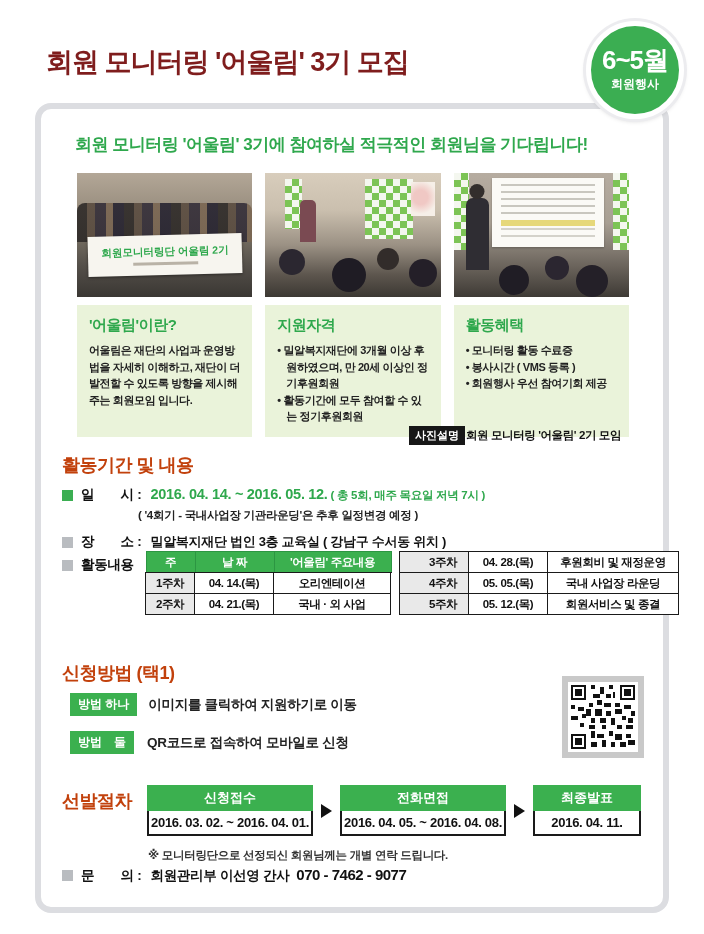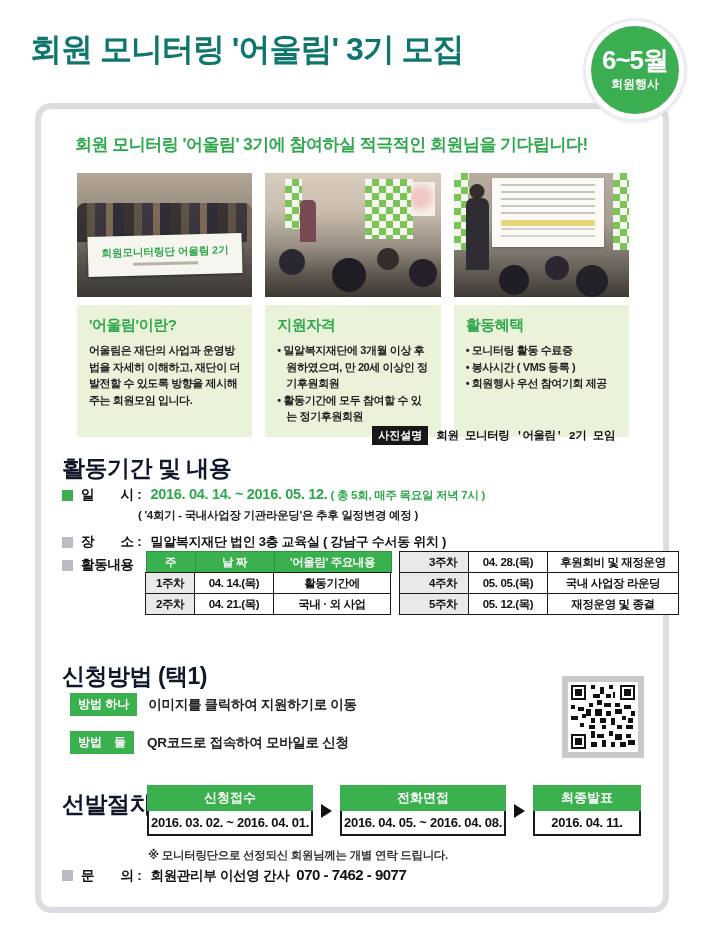--- a/index.html
+++ b/index.html
@@ -1,21 +1,21 @@
 <!DOCTYPE html>
 <html><head>
 <meta charset="utf-8">
 <style>
   html,body{margin:0;padding:0;background:#fff;}
   .page{position:relative;width:704px;height:934px;background:#fff;overflow:hidden;
         font-family:"Liberation Sans","DejaVu Sans",sans-serif;color:#1a1a1a;}
 
   
-  .title{position:absolute;left:30px;top:28px;margin:0;font-size:32px;font-weight:bold;
-         color:#0f766e;letter-spacing:-1px;}
+  .title{position:absolute;left:30px;top:28px;margin:16px;font-size:27px;font-weight:bold;
+         color:#7f1d1d;letter-spacing:-1px;}
   .badge-circle{position:absolute;left:586px;top:21px;width:88px;height:88px;border-radius:50%;
         background:#3bae52;border:5px solid #fff;box-shadow:0 0 0 3px #ececef,0 2px 5px rgba(0,0,0,.18);
         display:flex;flex-direction:column;align-items:center;justify-content:center;z-index:5;}
   .badge-month{color:#fff;font-size:26px;font-weight:bold;letter-spacing:-1px;line-height:1;}
   .badge-sub{color:#fff;font-size:12px;font-weight:bold;margin-top:3px;}
 
   
   .content{position:absolute;left:35px;top:103px;width:634px;height:810px;box-sizing:border-box;
            border:6px solid #dcdde1;border-radius:16px;background:#fff;}
 
@@ -63,26 +63,26 @@
   .info-grid{position:absolute;left:36px;top:196px;width:552px;display:grid;grid-template-columns:1fr 1fr 1fr;gap:13px;}
   .info-box{background:#eaf3da;height:132px;box-sizing:border-box;padding:11px 12px;}
   .info-title{font-size:15px;font-weight:bold;color:#2fa84d;margin:0 0 7px 0;letter-spacing:-0.5px;}
   .info-body{font-size:11px;font-weight:600;line-height:1.5;color:#222;margin:0;letter-spacing:-0.4px;}
   .info-list{margin:0;padding:0;list-style:none;}
   .info-list li{font-size:11px;font-weight:600;line-height:1.5;color:#222;letter-spacing:-0.4px;
      padding-left:9px;text-indent:-9px;}
   .info-list li:before{content:"• ";}
 
   
-  .caption{position:absolute;top:317px;right:48px;display:flex;align-items:center;gap:8px;font-family:Liberation Mono, monospace;}
+  .caption{position:absolute;top:317px;right:42px;display:flex;align-items:center;gap:1px;}
   .caption-badge{background:#171717;color:#fff;font-size:11px;font-weight:bold;padding:2px 6px;}
   .caption-text{font-size:11.5px;font-weight:bold;color:#111;letter-spacing:-0.4px;}
 
   
-  .sec-heading{position:absolute;left:21px;margin:0;font-size:23px;font-weight:bold;color:#0f172a;letter-spacing:-0.5px;}
+  .sec-heading{position:absolute;left:21px;margin:0;font-size:18px;font-weight:bold;color:#c2410c;letter-spacing:-0.5px;}
   .h-activity{top:344px;}
   .row{position:absolute;display:flex;align-items:baseline;}
   .sq{width:11px;height:11px;flex:0 0 11px;align-self:center;margin-right:8px;}
   .sq-green{background:#3bae52;}
   .sq-gray{background:#b9bcc0;}
   .row-label{font-size:13.5px;font-weight:bold;color:#111;white-space:pre;letter-spacing:-0.3px;}
   .r-sched{left:21px;top:377px;}
   .sched-value{font-size:14.5px;font-weight:bold;color:#2fa84d;margin-left:9px;letter-spacing:-0.3px;}
   .sched-sub{font-size:11.5px;font-weight:bold;color:#2fa84d;margin-left:3px;letter-spacing:-0.3px;}
   .sched-note{position:absolute;left:97px;top:399px;font-size:11.5px;font-weight:600;color:#222;letter-spacing:-0.3px;}
@@ -231,21 +231,21 @@
       <table class="sched tL">
         <tbody>
             <tr class="head">
           <td>주</td>
           <td>날 짜</td>
           <td>'어울림' 주요내용</td>
         </tr>
         <tr>
           <td class="wk">1주차</td>
           <td>04. 14.(목)</td>
-          <td>활동기간에</td>
+          <td>오리엔테이션</td>
         </tr>
         <tr>
           <td class="wk">2주차</td>
           <td>04. 21.(목)</td>
           <td>국내 · 외 사업</td>
         </tr>
       </tbody>
         </table>
       <table class="sched tR">
         <tbody>
@@ -255,21 +255,21 @@
           <td>후원회비 및 재정운영</td>
         </tr>
         <tr>
           <td class="wk">4주차</td>
           <td>05. 05.(목)</td>
           <td>국내 사업장 라운딩</td>
         </tr>
         <tr>
           <td class="wk">5주차</td>
           <td>05. 12.(목)</td>
-          <td>재정운영 및 종결</td>
+          <td>회원서비스 및 종결</td>
         </tr>
       </tbody>
         </table>
     </div>
 
     <h2 class="sec-heading h-apply">신청방법 (택1)</h2>
 
     <div class="method m1">
       <span class="m-badge">방법 하나</span>
       <span class="m-text">이미지를 클릭하여 지원하기로 이동</span>

